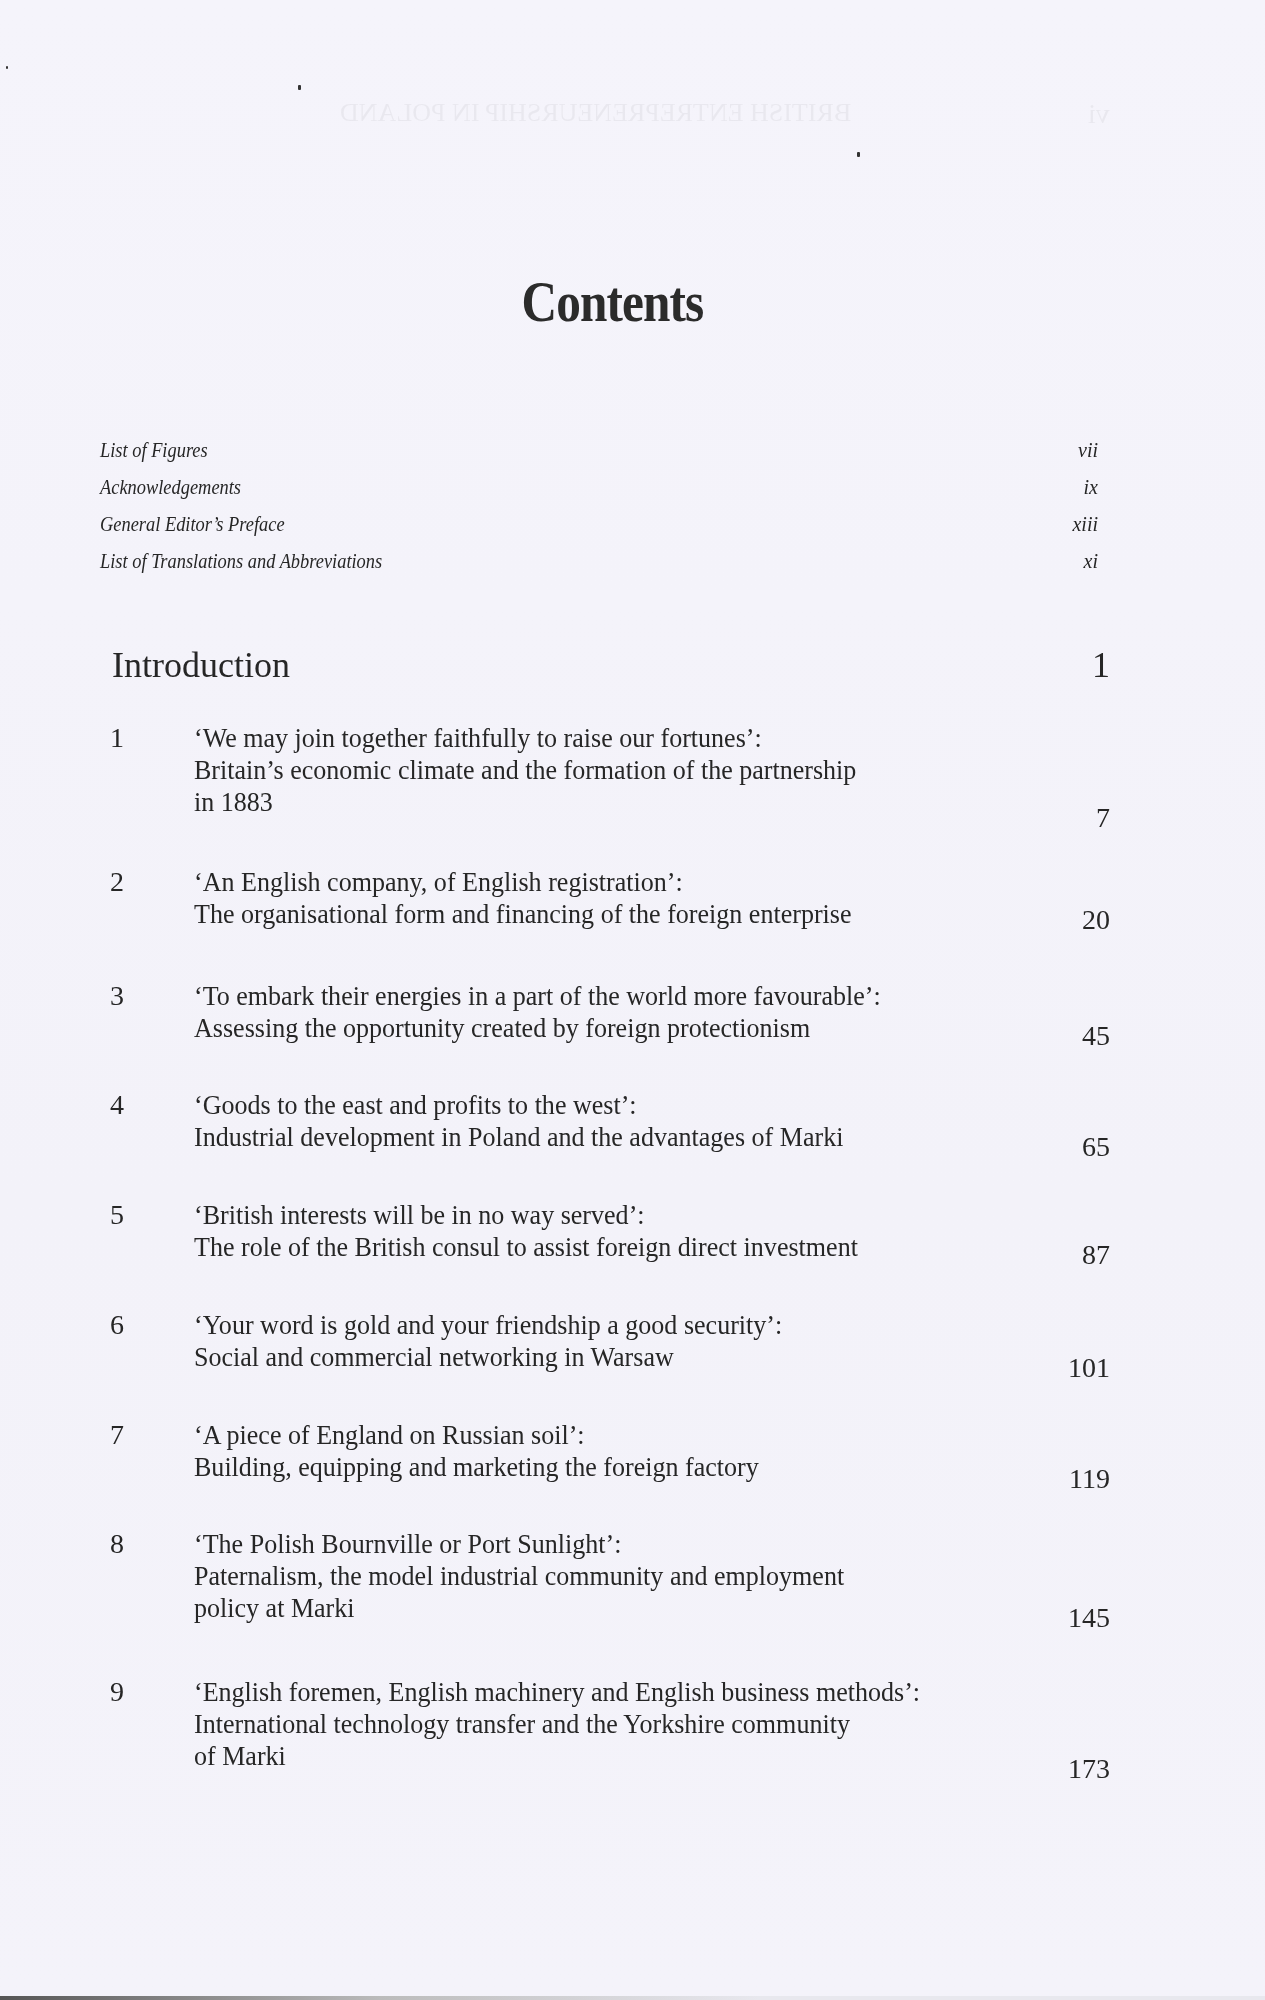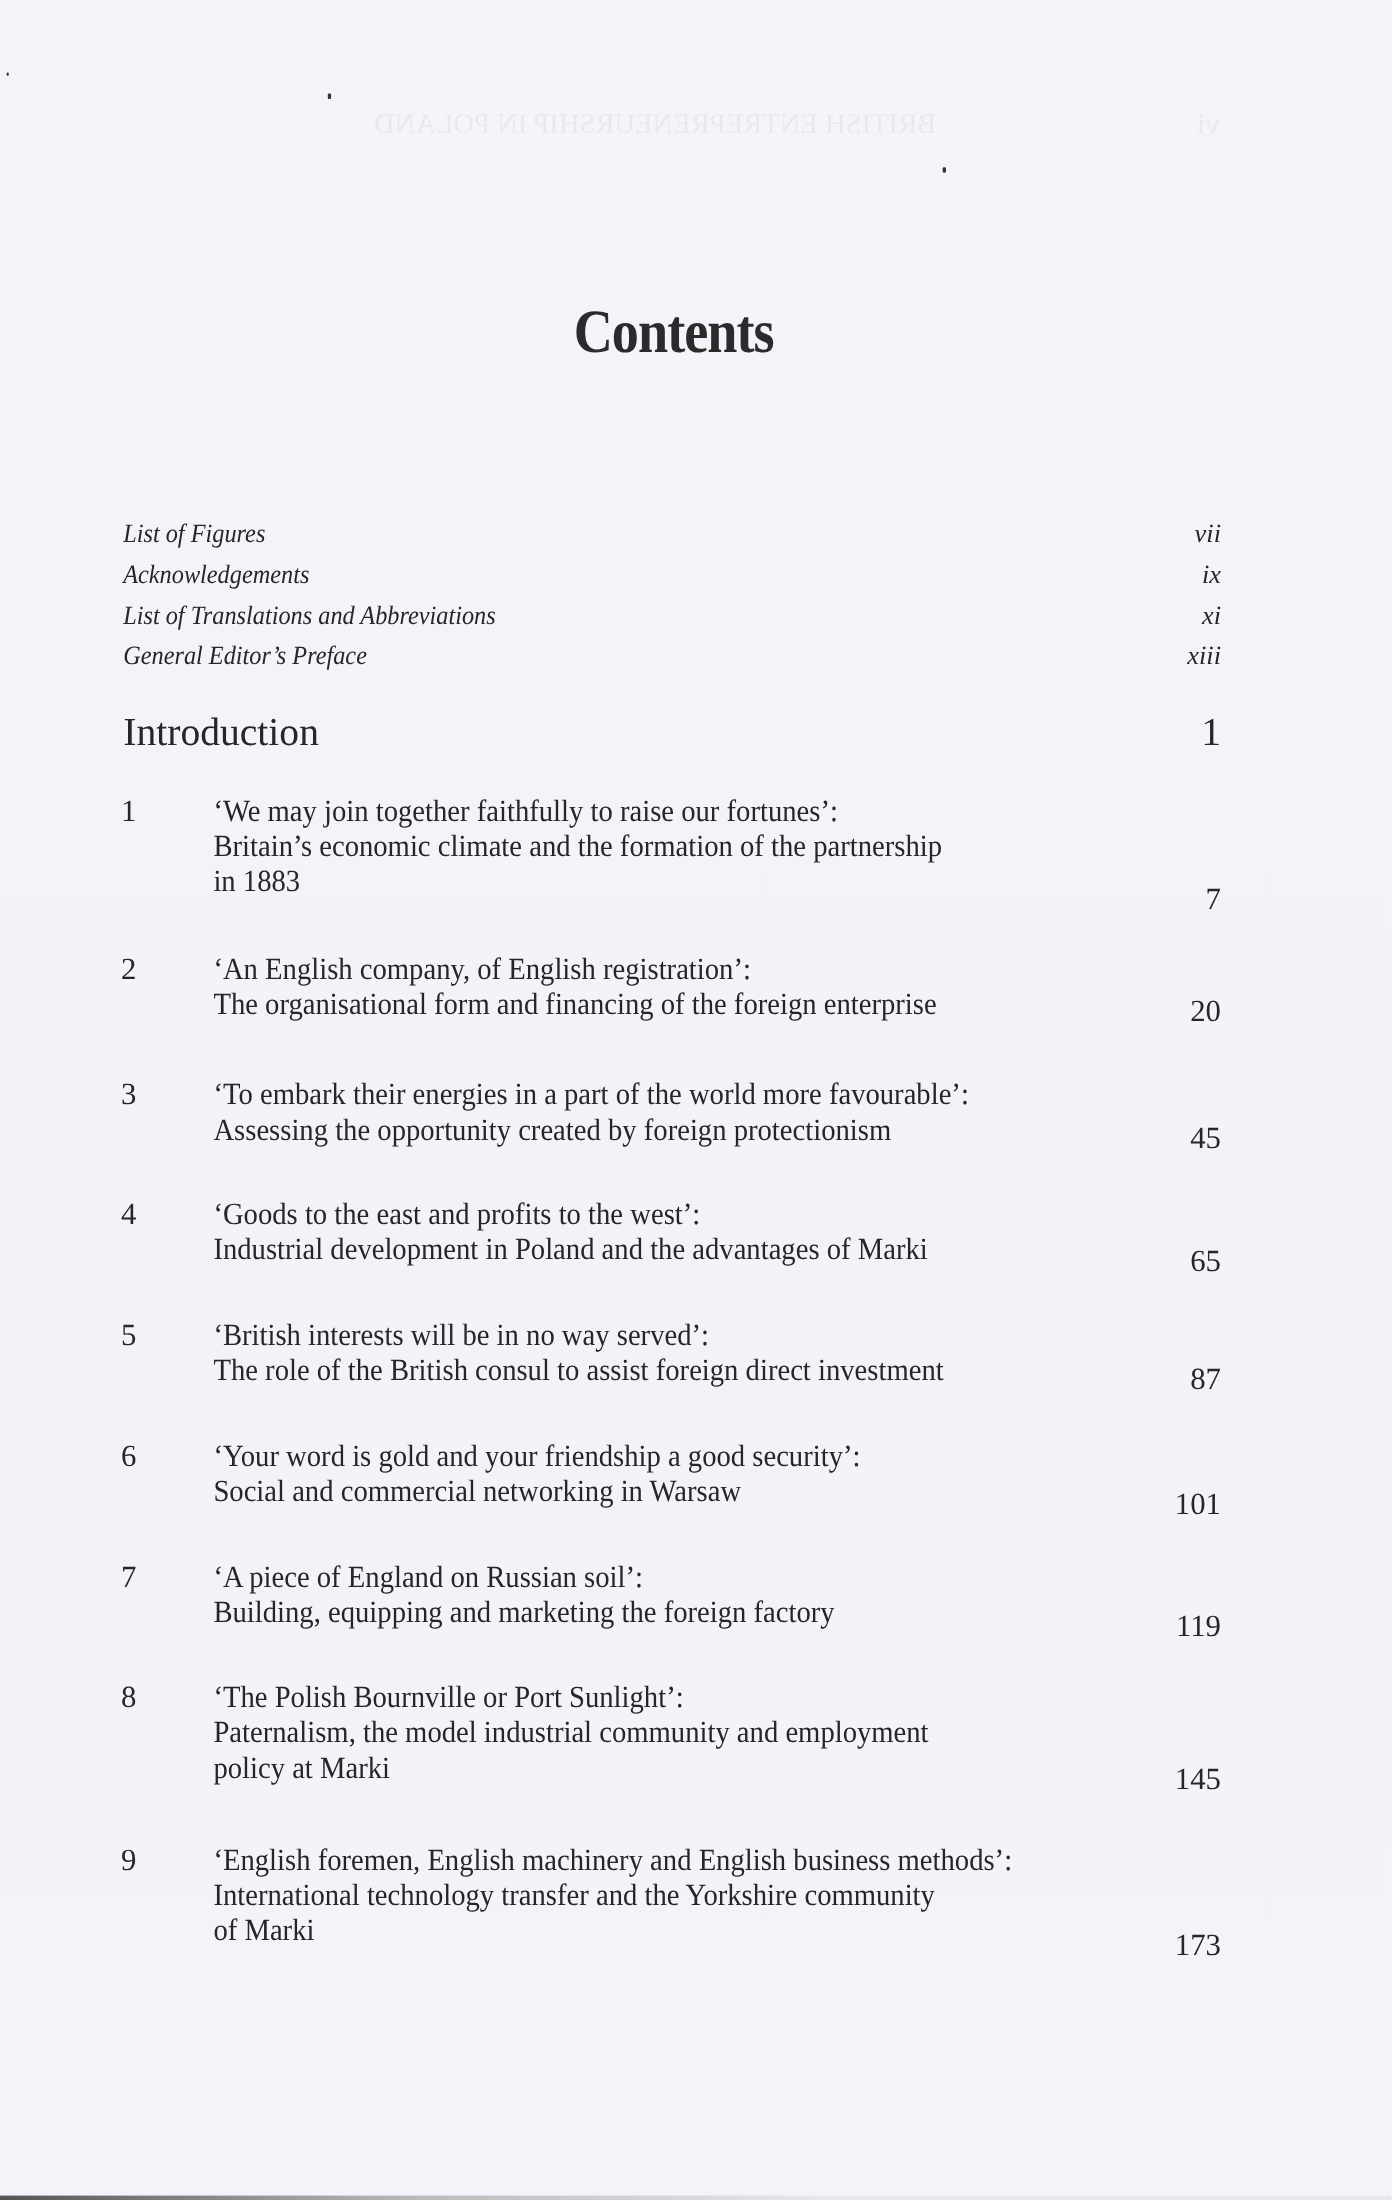--- a/index.html
+++ b/index.html
@@ -36,26 +36,25 @@
     width: 1225px;
     text-align: center;
     font-size: 56px;
     letter-spacing: -1px;
     color: #2b2b2b;
     transform: scaleX(0.88);
     transform-origin: 612px 0;
   }
   .fm {
     position: absolute;
-    left: 112px;
+    left: 100px;
     width: 998px;
     font-style: italic;
-    font-size: 24px;
+    font-size: 20px;
     line-height: 37px;
-    margin-top: 36px;
   }
   .fm-row {
     display: flex;
     justify-content: space-between;
     height: 37px;
   }
   .fm-row .label { transform: scaleX(0.92); transform-origin: left center; }
   .row {
     position: absolute;
     left: 110px;
@@ -122,26 +121,26 @@
   <div class="fm" style="top:432px;">
     <div class="fm-row">
       <span class="label">List of Figures</span>
       <span>vii</span>
     </div>
     <div class="fm-row">
       <span class="label">Acknowledgements</span>
       <span>ix</span>
     </div>
     <div class="fm-row">
+      <span class="label">General Editor’s Preface</span>
+      <span>xiii</span>
+    </div>
+    <div class="fm-row">
       <span class="label">List of Translations and Abbreviations</span>
       <span>xi</span>
-    </div>
-    <div class="fm-row">
-      <span class="label">General Editor’s Preface</span>
-      <span>xiii</span>
     </div>
   </div>
 
   <div class="intro" style="top:649px;">
     <span>Introduction</span>
     <span>1</span>
   </div>
 
   <div class="row" style="top:722px; height:96px;">
     <span class="num">1</span>

